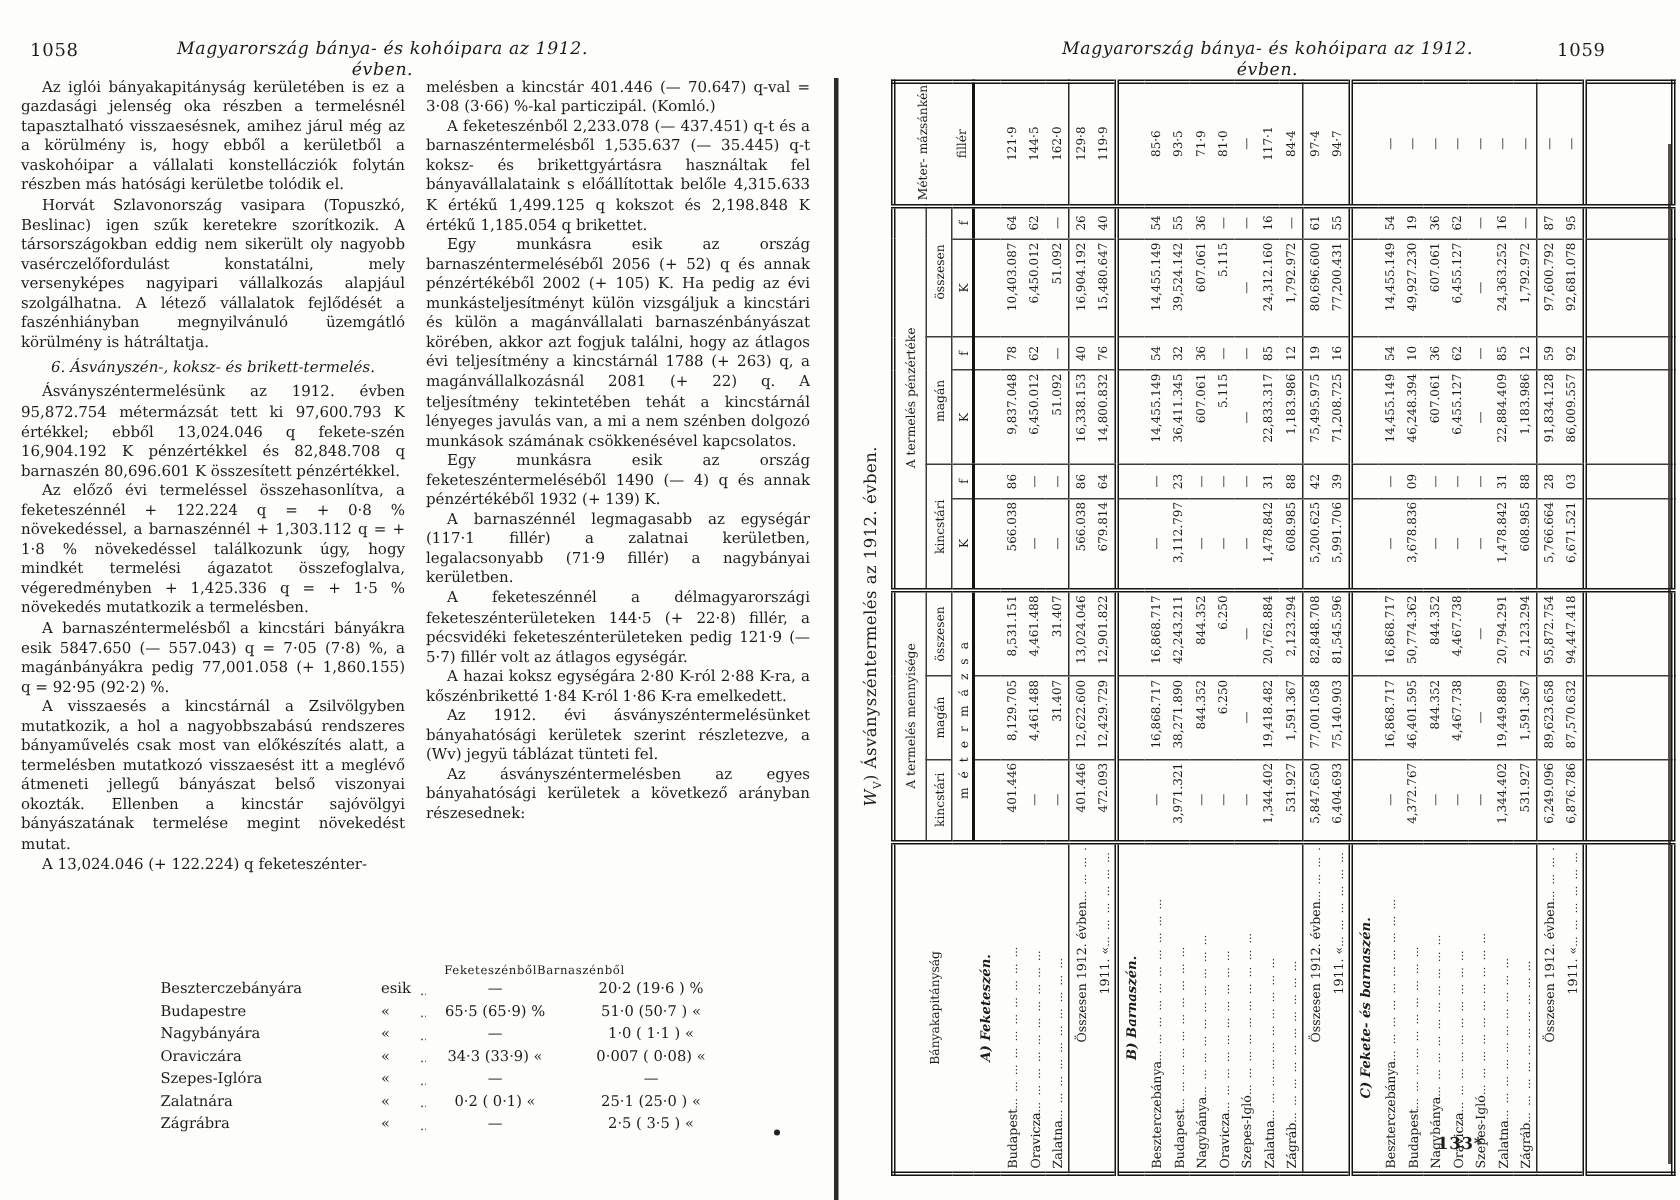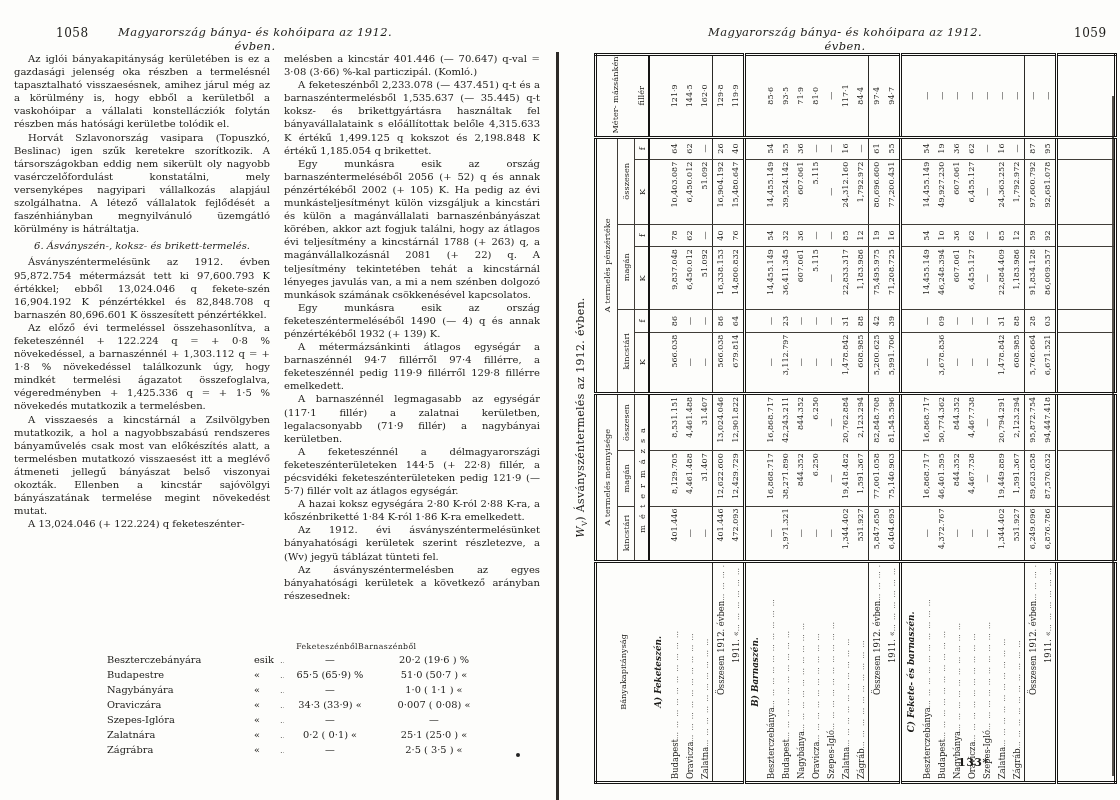--- a/index.html
+++ b/index.html
@@ -1,19 +1,19 @@
 <!DOCTYPE html>
 <html><head>
 <meta charset="utf-8">
 <style>
   html,body{margin:0;padding:0;background:#ffffff;}
   .sheet{position:relative;width:1120px;height:800px;background:#fdfdfb;overflow:hidden;
          font-family:"DejaVu Serif","Liberation Serif",serif;color:#1c1b18;}
   
-  .pagenum{position:absolute;font-size:12px;letter-spacing:.5px;margin-left:36px;}
+  .pagenum{position:absolute;font-size:12px;letter-spacing:.5px;}
   .runtitle{position:absolute;font-style:italic;font-size:11.5px;letter-spacing:.4px;text-align:center;}
   
   .txtcol{position:absolute;width:256px;font-size:10px;line-height:13.1px;text-align:justify;overflow:hidden;}
   .txtcol p.para{margin:0;text-indent:14px;}
   .txtcol p.noind{text-indent:0;}
   .txtcol .subhead{margin:4px 0 3px 0;text-align:center;font-style:italic;}
   
   .share{position:absolute;left:62px;top:642px;width:430px;font-size:9.8px;}
   .share .shead{display:flex;font-size:7.8px;letter-spacing:.4px;margin-bottom:2px;}
   .share .sp{width:204px;}
@@ -73,29 +73,29 @@
 
   <span class="pagenum" style="left:20px;top:26px;">1058</span>
   <span class="runtitle" style="left:100px;top:25px;width:310px;">Magyarország bánya- és kohóipara az 1912. évben.</span>
 
   <div class="txtcol" id="col1" style="left:14px;top:52px;height:588px;">
       <p class="para">Az iglói bányakapitányság kerületében is ez a gazdasági jelenség oka részben a termelésnél tapasztalható visszaesésnek, amihez járul még az a körülmény is, hogy ebből a kerületből a vaskohóipar a vállalati konstellácziók folytán részben más hatósági kerületbe tolódik el.</p>
       <p class="para">Horvát Szlavonország vasipara (Topuszkó, Beslinac) igen szűk keretekre szorítkozik. A társországokban eddig nem sikerült oly nagyobb vasérczelőfordulást konstatálni, mely versenyképes nagyipari vállalkozás alapjául szolgálhatna. A létező vállalatok fejlődését a faszénhiányban megnyilvánuló üzemgátló körülmény is hátráltatja.</p>
       <div class="subhead">6. Ásványszén-, koksz- és brikett-termelés.</div>
       <p class="para">Ásványszéntermelésünk az 1912. évben 95,872.754 métermázsát tett ki 97,600.793 K értékkel; ebből 13,024.046 q fekete-szén 16,904.192 K pénzértékkel és 82,848.708 q barnaszén 80,696.601 K összesített pénzértékkel.</p>
       <p class="para">Az előző évi termeléssel összehasonlítva, a feketeszénnél + 122.224 q = + 0·8 % növekedéssel, a barnaszénnél + 1,303.112 q = + 1·8 % növekedéssel találkozunk úgy, hogy mindkét termelési ágazatot összefoglalva, végeredményben + 1,425.336 q = + 1·5 % növekedés mutatkozik a termelésben.</p>
+      <p class="para">A barnaszéntermelésből a kincstári bányákra esik 5847.650 (— 557.043) q = 7·05 (7·8) %, a magánbányákra pedig 77,001.058 (+ 1,860.155) q = 92·95 (92·2) %.</p>
       <p class="para">A visszaesés a kincstárnál a Zsilvölgyben mutatkozik, a hol a nagyobbszabású rendszeres bányaművelés csak most van előkészítés alatt, a termelésben mutatkozó visszaesést itt a meglévő átmeneti jellegű bányászat belső viszonyai okozták. Ellenben a kincstár sajóvölgyi bányászatának termelése megint növekedést mutat.</p>
       <p class="para">A 13,024.046 (+ 122.224) q feketeszénter-</p>
     </div>
   <div class="txtcol" id="col2" style="left:284px;top:52px;height:590px;">
       <p class="para noind">melésben a kincstár 401.446 (— 70.647) q-val = 3·08 (3·66) %-kal particzipál. (Komló.)</p>
       <p class="para">A feketeszénből 2,233.078 (— 437.451) q-t és a barnaszéntermelésből 1,535.637 (— 35.445) q-t koksz- és brikettgyártásra használtak fel bányavállalataink s előállítottak belőle 4,315.633 K értékű 1,499.125 q kokszot és 2,198.848 K értékű 1,185.054 q brikettet.</p>
       <p class="para">Egy munkásra esik az ország barnaszéntermeléséből 2056 (+ 52) q és annak pénzértékéből 2002 (+ 105) K. Ha pedig az évi munkásteljesítményt külön vizsgáljuk a kincstári és külön a magánvállalati barnaszénbányászat körében, akkor azt fogjuk találni, hogy az átlagos évi teljesítmény a kincstárnál 1788 (+ 263) q, a magánvállalkozásnál 2081 (+ 22) q. A teljesítmény tekintetében tehát a kincstárnál lényeges javulás van, a mi a nem szénben dolgozó munkások számának csökkenésével kapcsolatos.</p>
       <p class="para">Egy munkásra esik az ország feketeszéntermeléséből 1490 (— 4) q és annak pénzértékéből 1932 (+ 139) K.</p>
-      <p class="para">A métermázsánkinti átlagos egységár a barnaszénnél 94·7 fillérről 97·4 fillérre, a feketeszénnél pedig 119·9 fillérről 129·8 fillérre emelkedett.</p>
       <p class="para">A barnaszénnél legmagasabb az egységár (117·1 fillér) a zalatnai kerületben, legalacsonyabb (71·9 fillér) a nagybányai kerületben.</p>
       <p class="para">A feketeszénnél a délmagyarországi feketeszénterületeken 144·5 (+ 22·8) fillér, a pécsvidéki feketeszénterületeken pedig 121·9 (— 5·7) fillér volt az átlagos egységár.</p>
       <p class="para">A hazai koksz egységára 2·80 K-ról 2·88 K-ra, a kőszénbriketté 1·84 K-ról 1·86 K-ra emelkedett.</p>
       <p class="para">Az 1912. évi ásványszéntermelésünket bányahatósági kerületek szerint részletezve, a (Wv) jegyü táblázat tünteti fel.</p>
       <p class="para">Az ásványszéntermelésben az egyes bányahatósági kerületek a következő arányban részesednek:</p>
     </div>
 
   <div class="share">
     <div class="shead">
       <span class="sp"></span>

